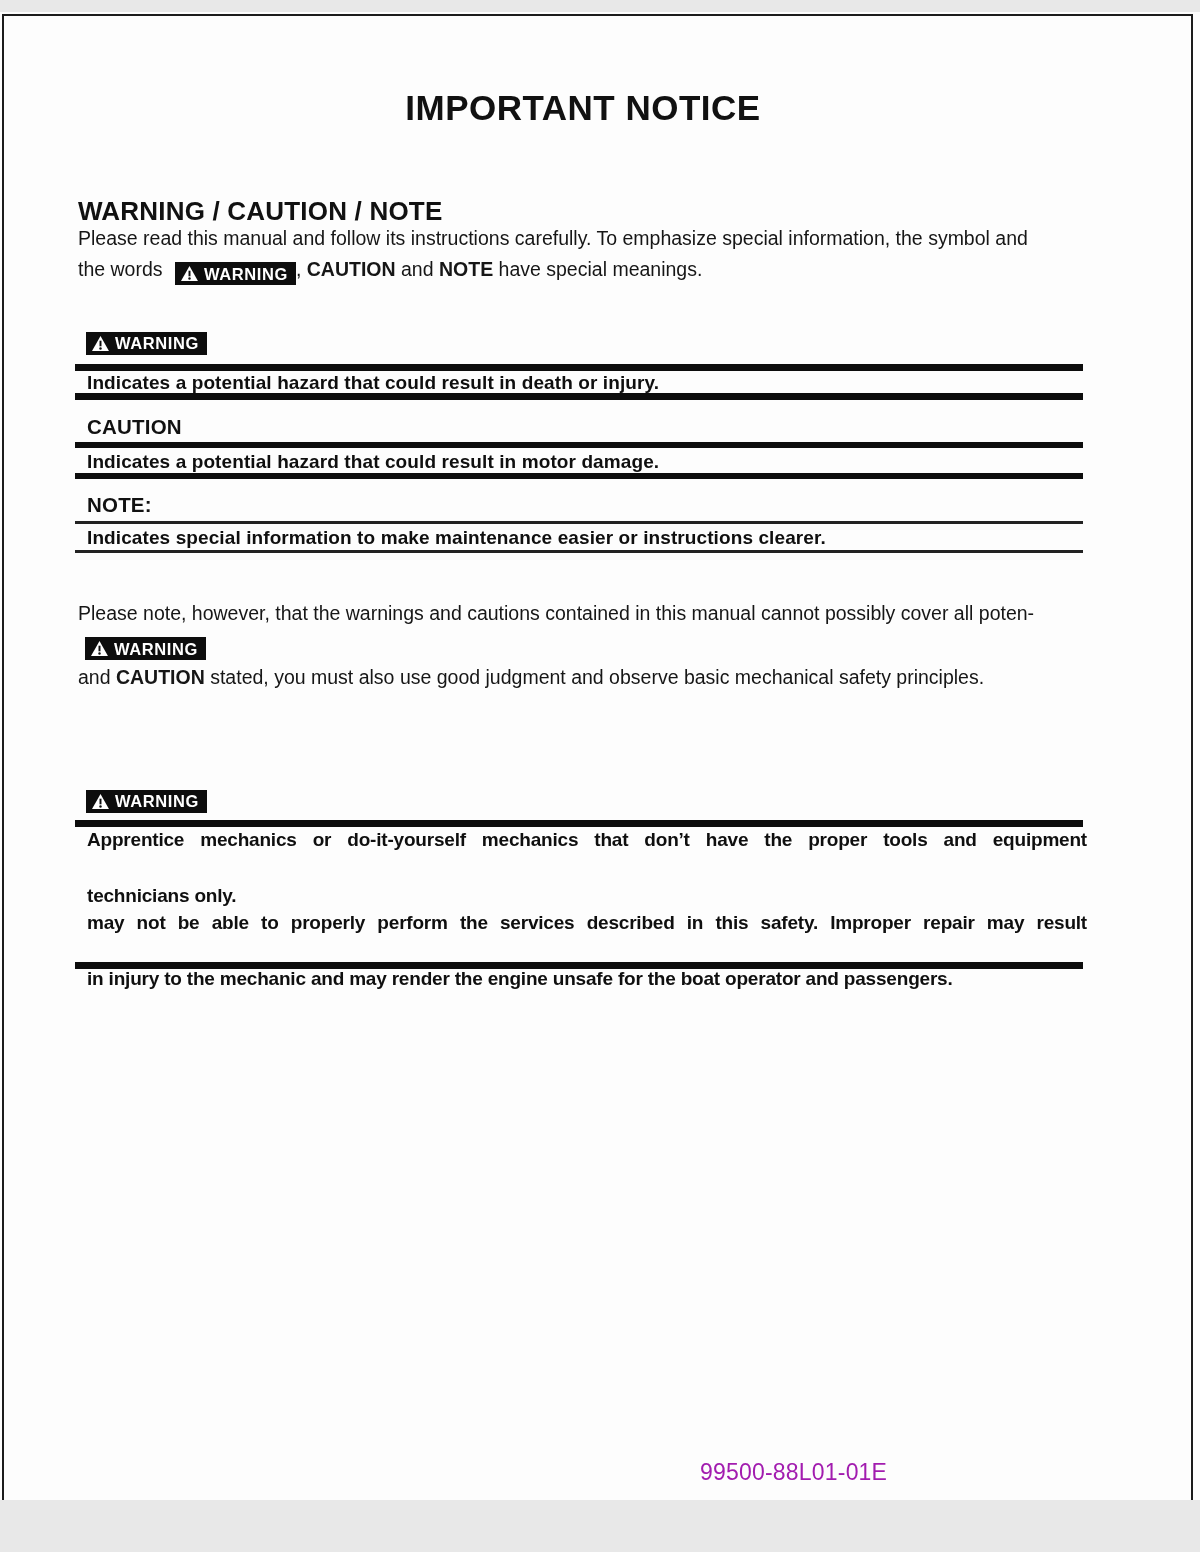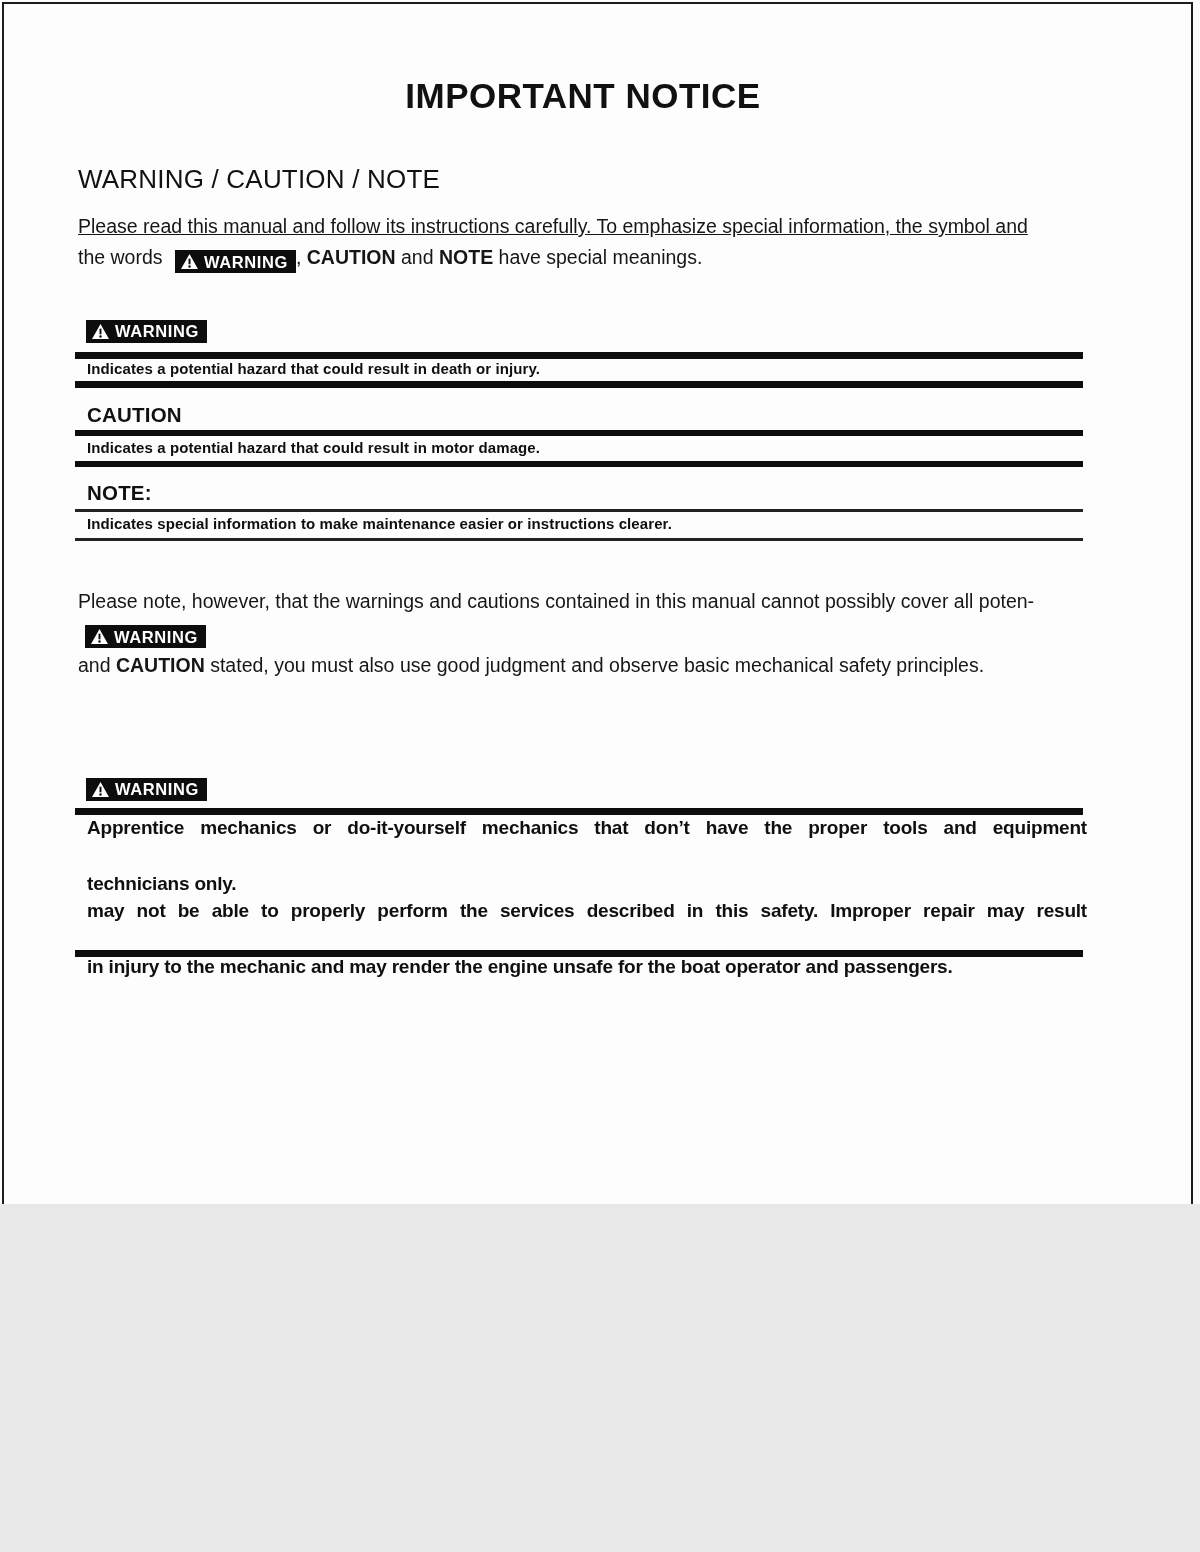--- a/index.html
+++ b/index.html
@@ -1,37 +1,38 @@
 <!DOCTYPE html>
 <html><head>
 <meta charset="utf-8">
 <style>
   html,body{margin:0;padding:0;background:#e8e8e8;}
   .page{
     position:relative;
-    width:1200px;height:1204px;
+    width:1200px;height:1488px;
     background:#fdfdfd;
     font-family:"Liberation Sans", sans-serif;
     color:#111;
     overflow:hidden;
+    margin-top:12px;
   }
   .page-border{
     position:absolute;left:2px;top:2px;width:1191px;height:1545px;
     border:2px solid #1c1c1c;box-sizing:border-box;pointer-events:none;
   }
   .abs{position:absolute;}
   .title{
     left:78px;top:76px;width:1010px;
     text-align:center;
     font-size:35px;font-weight:bold;letter-spacing:0.5px;
     white-space:nowrap;
   }
   .section-heading{
-    left:78px;top:164px;
-    font-size:26px;font-weight:normal;letter-spacing:0.2px;
+    left:78px;top:184px;
+    font-size:26px;font-weight:bold;letter-spacing:0.2px;
     white-space:nowrap;
     text-align:center;
   }
   .bodyline{
     font-size:19.5px;line-height:24px;white-space:nowrap;color:#161616;
   }
   .b{font-weight:bold;}
   
   .wbadge{
     display:inline-flex;align-items:center;
@@ -46,21 +47,21 @@
   .bar{
     position:absolute;left:75px;width:1008px;background:#0d0d0d;
   }
   .bar.h7{height:7px;}
   .bar.h6{height:6px;}
   .bar.h3{height:3px;background:#222;}
   .sig-label{
     font-size:20.5px;font-weight:bold;letter-spacing:0.2px;white-space:nowrap;
   }
   .sig-desc{
-    font-size:15px;font-weight:bold;letter-spacing:0.1px;white-space:nowrap;color:#0f0f0f;
+    font-size:19px;font-weight:bold;letter-spacing:0.1px;white-space:nowrap;color:#0f0f0f;
   }
   .sw-text{
     left:87px;top:814px;width:1000px;
     font-size:19px;font-weight:bold;line-height:27.8px;color:#0f0f0f;
     letter-spacing:-0.2px;
   }
   .sw-line{min-height:27.8px;}
   .sw-line.just{text-align:justify;}
   .sw-line.just::after{content:"";display:inline-block;width:100%;}
   .doc-code{
@@ -72,21 +73,21 @@
 </head>
 <body>
 
 <div class="page">
   <div class="page-border"></div>
 
   <div class="abs title">IMPORTANT NOTICE</div>
 
   <div class="abs section-heading">WARNING / CAUTION / NOTE</div>
 
-  <div class="abs bodyline" style="left:78px;top:214px;text-decoration:underline;">Please read this manual and follow its instructions carefully. To emphasize special information, the symbol and</div>
+  <div class="abs bodyline" style="left:78px;top:214px;">Please read this manual and follow its instructions carefully. To emphasize special information, the symbol and</div>
   <div class="abs bodyline" style="left:78px;top:245px;">
     <span>the words</span>
     <span class="wbadge" style="margin-left:7px;">
       <svg width="17" height="15" viewBox="0 0 26 23">
         <path d="M13 0 L26 23 L0 23 Z" fill="#ffffff"></path>
         <rect x="11.5" y="7.2" width="3" height="8.6" fill="#0d0d0d"></rect>
         <circle cx="13" cy="19.3" r="1.9" fill="#0d0d0d"></circle>
       </svg>
       <span>WARNING</span>
     </span><span>, </span>

